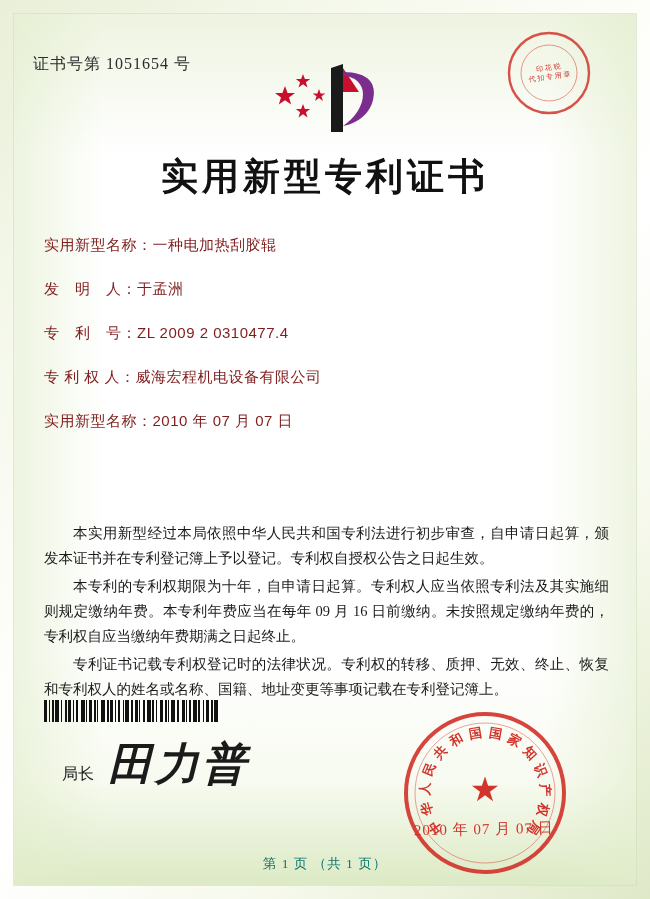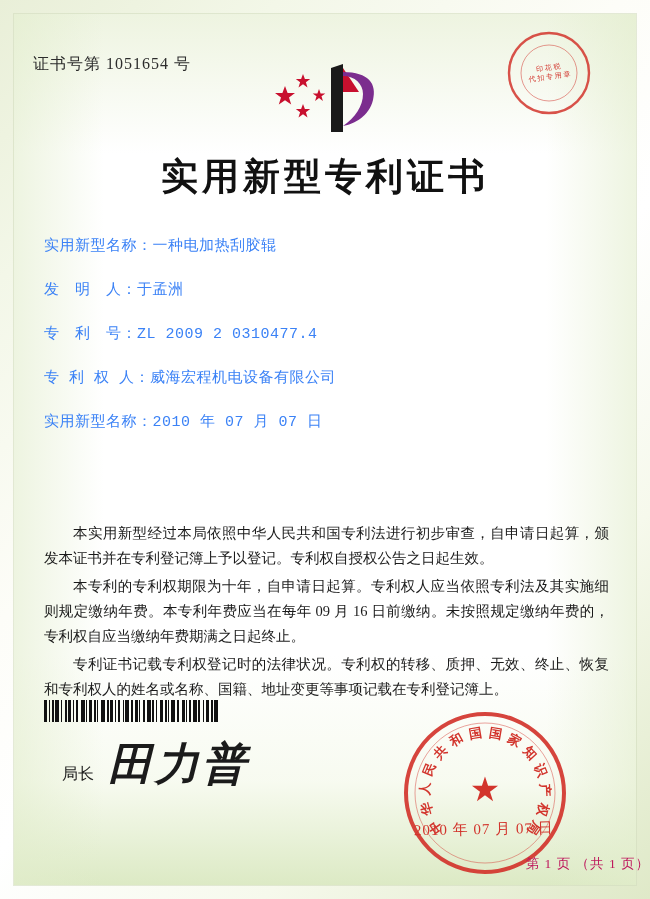--- a/index.html
+++ b/index.html
@@ -117,23 +117,23 @@
   }
 
   .fields {
     position: absolute;
     left: 44px;
     top: 236px;
     width: 560px;
   }
   .field-row {
     font-size: 15px;
-    color: #3b82f6;
+    color: #7f1d1d;
     margin-bottom: 25px;
-    font-family: Liberation Mono, monospace;
+    font-family: Liberation Sans, sans-serif;
     letter-spacing: 0.5px;
   }
   .field-label {
     display: inline;
   }
   .field-value {
     display: inline;
   }
 
   .body-text {
@@ -241,23 +241,23 @@
     color: #d2342c;
     letter-spacing: 1px;
     font-family: "Liberation Serif", serif;
     transform: rotate(-1deg);
   }
 
   .page-footer {
     position: absolute;
     left: 0; right: 0;
     bottom: 26px;
-    text-align: right;
+    text-align: center;
     font-size: 13.5px;
-    color: #be185d;
+    color: #0f766e;
     font-family: "Liberation Serif", serif;
     letter-spacing: 1px;
   }
 </style>
 </head>
 <body>
 
 <div class="page">
 
   <div class="frame-outer"></div>

